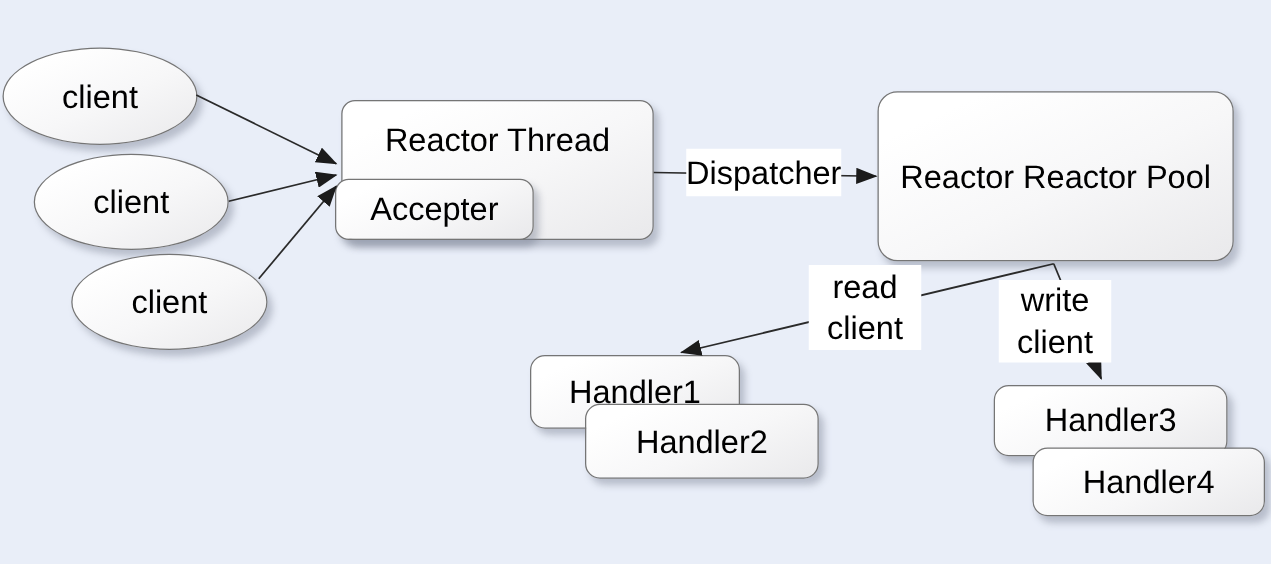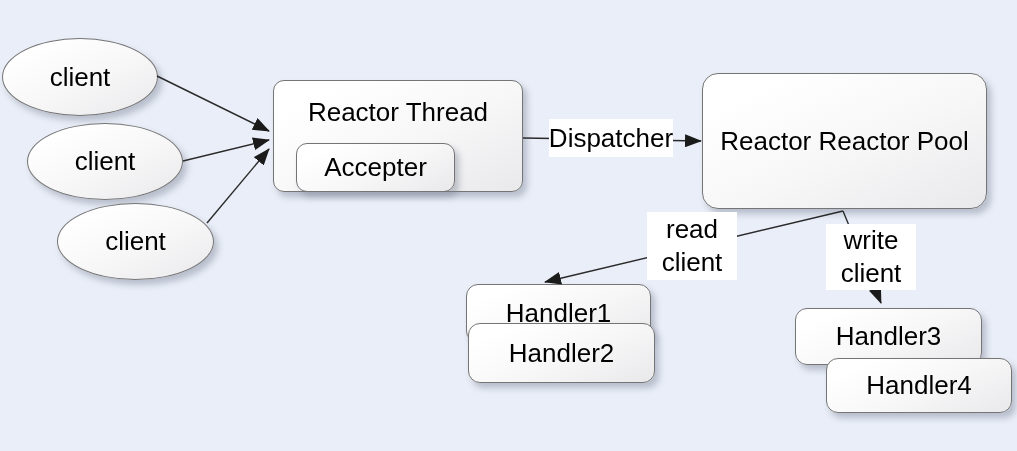--- a/index.html
+++ b/index.html
@@ -47,27 +47,26 @@
   }
   .reactor .lbl {
     height: 62px;
     display: flex;
     align-items: center;
   }
   .accepter {
     left: 268px; top: 143px; width: 159px; height: 49px;
     border-radius: 11px;
     z-index: 2;
-    margin-left: 28px;
   }
   .pool {
     left: 702px; top: 73px; width: 285px; height: 136px;
     border-radius: 16px;
   }
-  .h1 { left: 466px; top: 284px; width: 185px; height: 59px; }
+  .h1 { left: 424px; top: 284px; width: 168px; height: 59px; }
   .h2 { left: 468px; top: 323px; width: 187px; height: 60px; z-index: 2; align-items: center; }
   .h3 { left: 795px; top: 308px; width: 187px; height: 57px; }
   .h4 { left: 826px; top: 358px; width: 186px; height: 55px; z-index: 2; }
 
   svg.edges {
     position: absolute;
     left: 0; top: 0;
     width: 1017px; height: 451px;
     z-index: 3;
     pointer-events: none;
@@ -80,21 +79,21 @@
     align-items: center;
     justify-content: center;
     font-size: 26px;
     line-height: 33px;
     z-index: 4;
     white-space: nowrap;
   }
   .edge-label.two-line { flex-direction: column; }
   .dispatcher-label { left: 549px; top: 119px; width: 124px; height: 38px; }
   .read-label       { left: 647px; top: 212px; width: 90px;  height: 68px; text-align: right; }
-  .write-label      { left: 826px; top: 224px; width: 90px;  height: 66px; }
+  .write-label      { left: 799px; top: 224px; width: 90px;  height: 66px; }
 </style>
 </head>
 <body>
 
 <div class="canvas">
 
   <div class="node ellipse client1">
     <span>client</span>
   </div>
   <div class="node ellipse client2">

